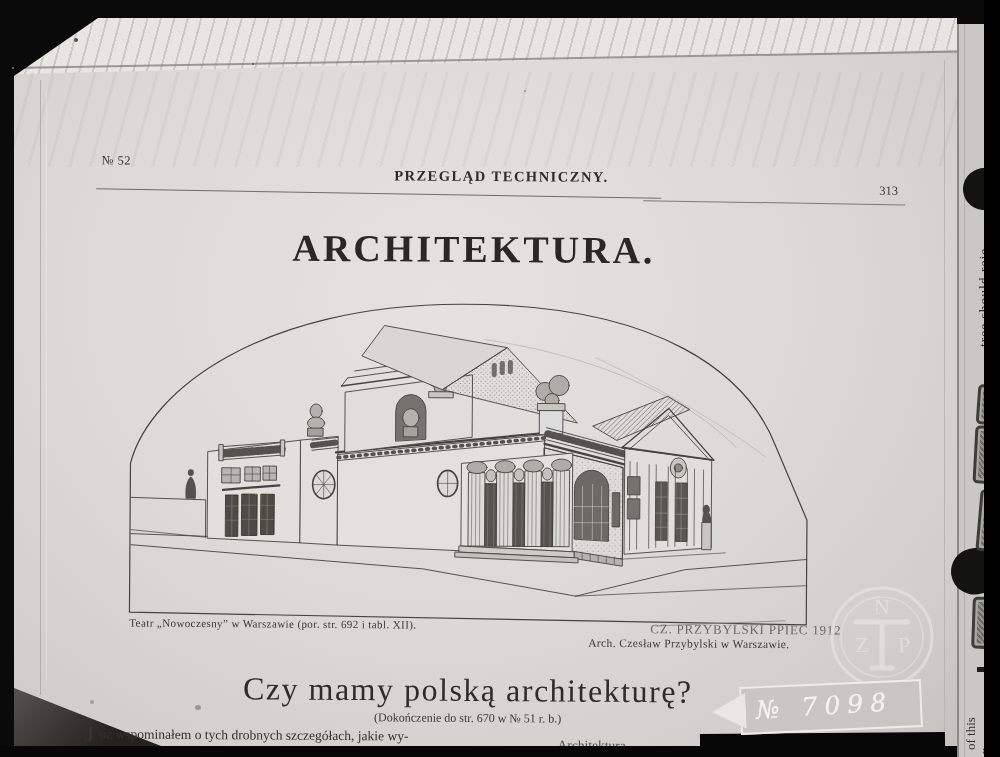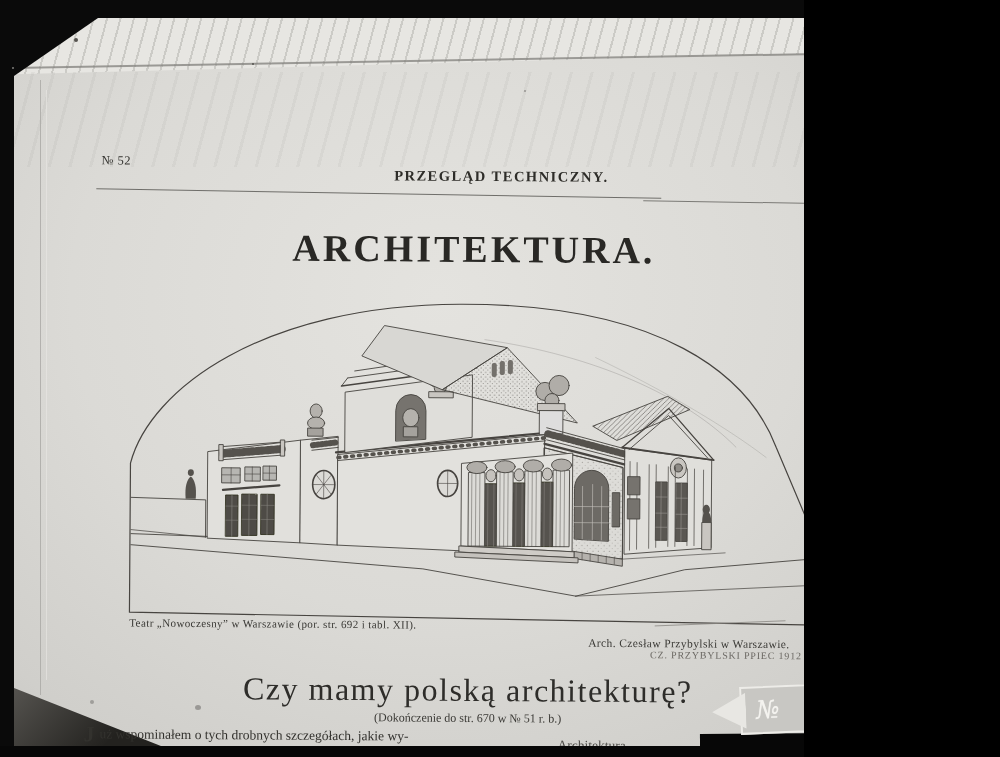--- a/index.html
+++ b/index.html
@@ -1,16 +1,16 @@
 <!DOCTYPE html>
 <html><head>
 <meta charset="utf-8">
 <style>
   html,body{margin:0;padding:0;background:#000;}
-  .scene{position:relative;width:804px;height:757px;background:#0a0a0a;overflow:hidden;
+  .scene{position:relative;width:984px;height:757px;background:#0a0a0a;overflow:hidden;
          font-family:"Liberation Serif","DejaVu Serif",serif;color:#2b2a27;}
   .scene *{position:absolute;}
 
   
   .paper{left:14px;top:20px;width:943px;height:727px;
          background:radial-gradient(ellipse at 45% 38%, #e4e3df 0%, #dbdad6 50%, #d0cfcb 82%, #c3c2be 100%);}
   .band{left:14px;top:18px;width:943px;height:72px;
         background:#e7e6e2;
         background-image:repeating-linear-gradient(105deg, rgba(255,255,255,0) 0 11px, rgba(140,140,134,.30) 11px 13px);
         clip-path:polygon(0 0,100% 0,100% 44%,0 78%);}
@@ -58,21 +58,21 @@
   .issue{left:100px;top:156px;font-size:12.5px;letter-spacing:.5px;color:#34332f;}
   .journal{left:300px;top:168px;width:400px;text-align:center;font-weight:bold;
            font-size:14.5px;letter-spacing:1.5px;color:#2e2d29;}
   .pageno{left:878px;top:181px;width:44px;font-size:12.5px;color:#3a3935;}
   .rule1{left:95px;top:191px;width:565px;height:1px;background:#6f6e6a;transform:rotate(.55deg);transform-origin:left center;}
   .rule2{left:642px;top:199px;width:262px;height:1px;background:#7b7a76;transform:rotate(.55deg);transform-origin:left center;}
   .title{left:243px;top:227px;width:460px;text-align:center;font-size:38px;font-weight:600;
          letter-spacing:3px;color:#292825;}
   .cap-left{left:131px;top:619px;font-size:11px;letter-spacing:.4px;color:#3a3935;}
   .cap-right{left:590px;top:636px;font-size:11.5px;letter-spacing:.4px;color:#3a3935;}
-  .signature{left:652px;top:648px;font-size:10px;letter-spacing:.8px;color:#6c6964;}
+  .signature{left:652px;top:620px;font-size:13px;letter-spacing:.8px;color:#6c6964;}
   .heading{left:190px;top:672px;width:560px;text-align:center;font-size:32px;font-weight:500;
            letter-spacing:1.5px;color:#2e2d2a;}
   .subheading{left:320px;top:711px;width:300px;text-align:center;font-size:12px;color:#3a3935;}
   .body-left{left:86px;top:729px;width:460px;font-size:13.5px;color:#33322e;}
   .dropcap{position:relative;display:inline-block;font-size:22px;font-weight:bold;line-height:14px;
            vertical-align:-3px;margin-right:5px;}
   .body-right{left:560px;top:737px;width:390px;font-size:13.5px;color:#4c4b47;
               -webkit-mask-image:linear-gradient(to right,#000 95px, rgba(0,0,0,.3) 200px);
               mask-image:linear-gradient(to right,#000 95px, rgba(0,0,0,.3) 200px);}
 

